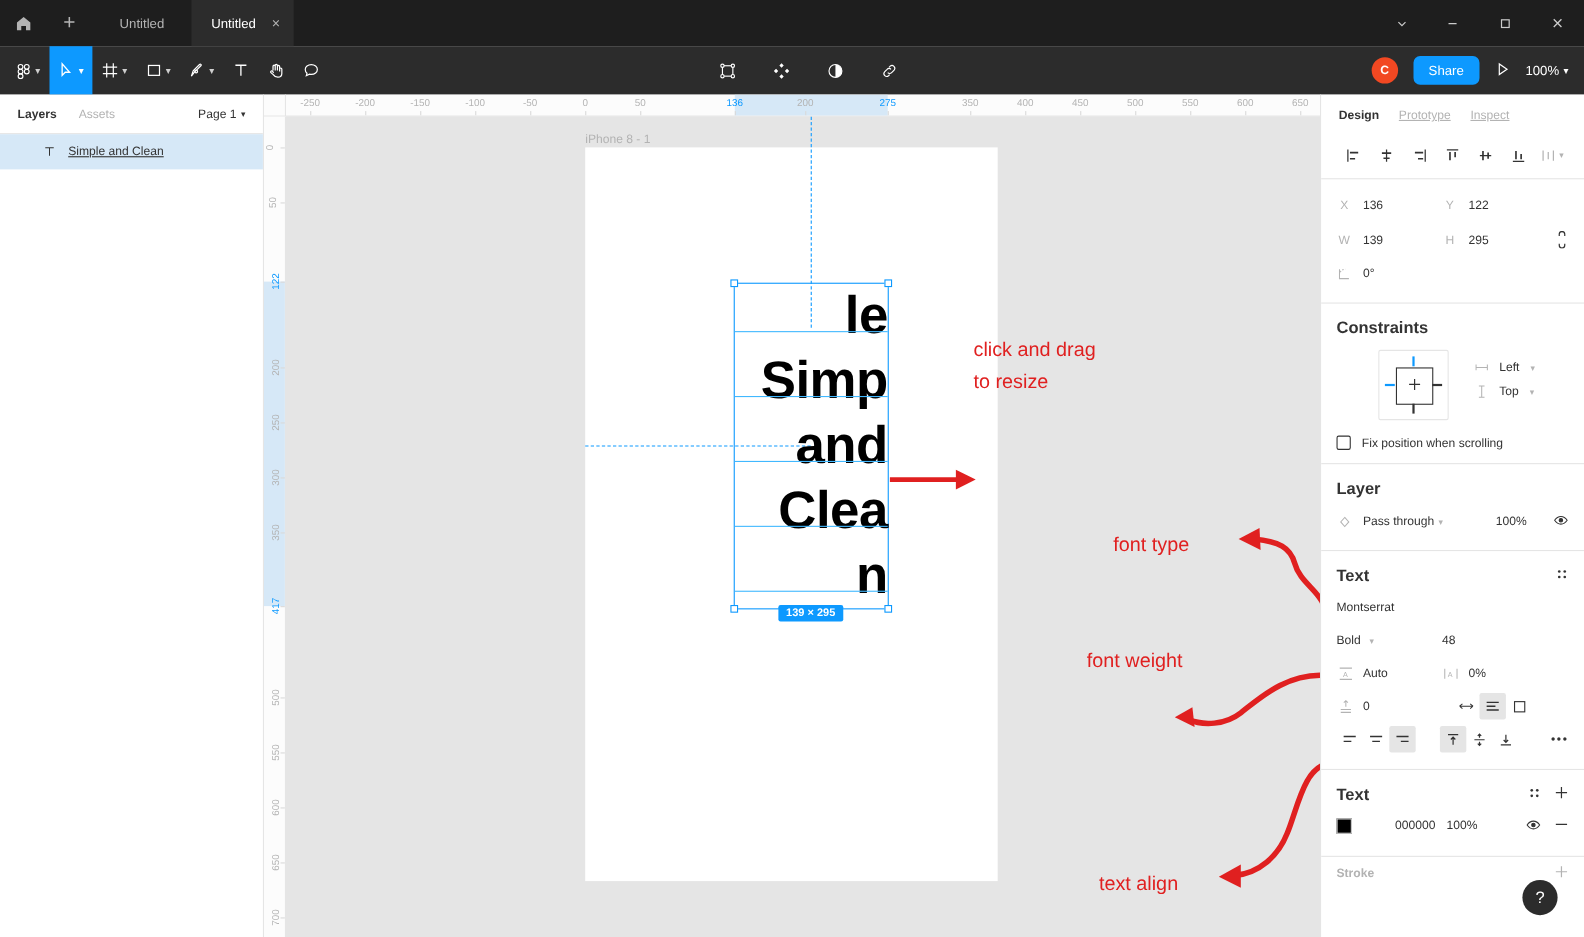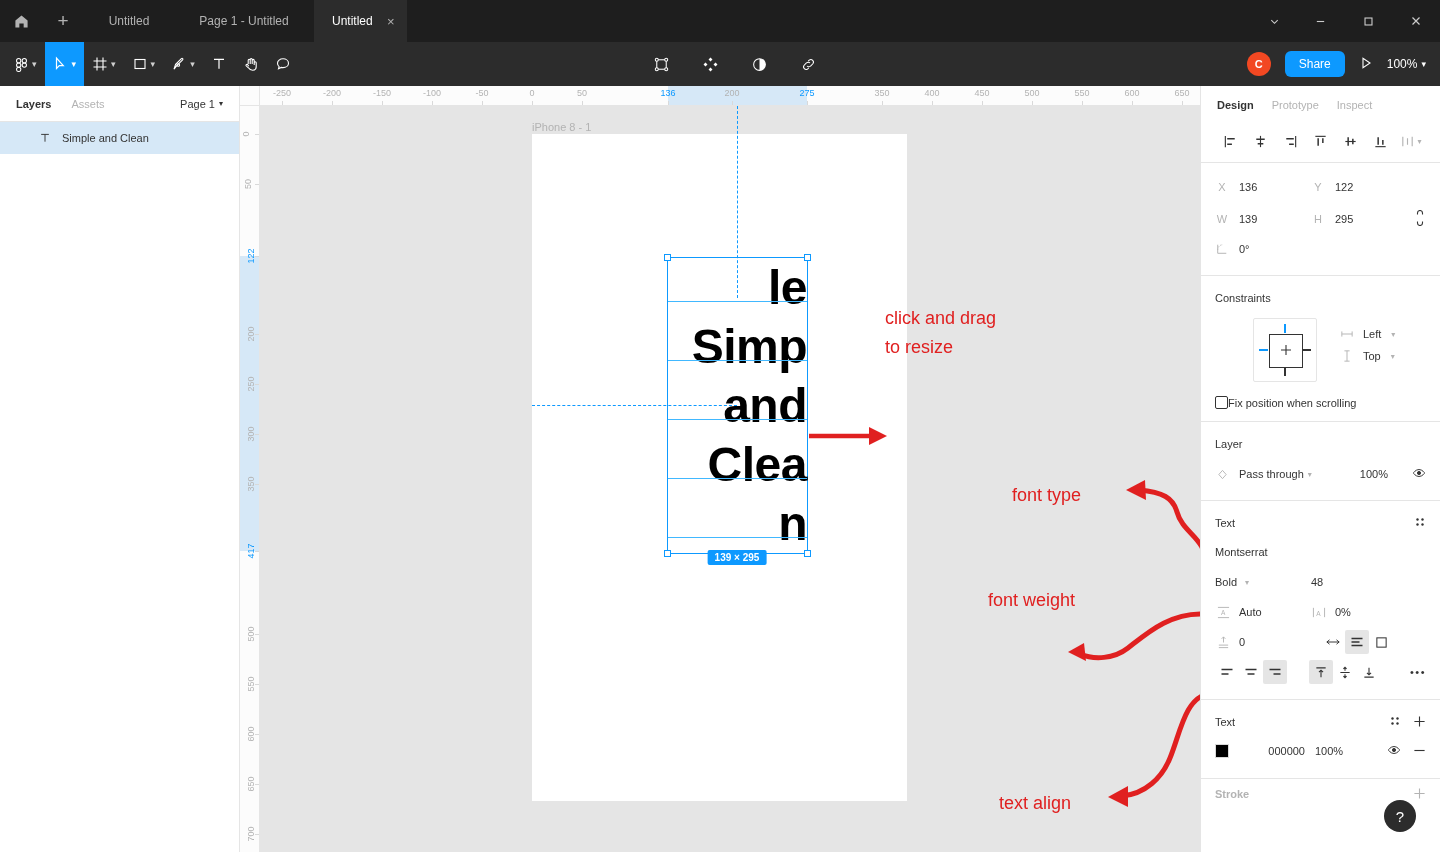--- a/index.html
+++ b/index.html
@@ -88,21 +88,21 @@
     border-bottom: 1px solid #e5e5e5; gap: 20px;
   }
   .lp-tab { font-size: 11px; font-weight: bold; color: #333; }
   .lp-tab.inactive { color: #b3b3b3; font-weight: normal; }
   .lp-page {
     margin-left: auto; font-size: 11px; color: #333;
     display: flex; align-items: center; gap: 4px;
   }
   .layer-row {
     height: 32px; display: flex; align-items: center; padding-left: 14px;
-    gap: 10px; font-size: 11px; color: #333;
+    gap: 10px; font-size: 11px; color: #333; text-decoration: underline;
   }
   .layer-row.child { padding-left: 38px; }
   .layer-row.selected { background: #d6e8f7; }
   .layer-row.frame { font-weight: bold; }
   .layer-ico { width: 14px; display: flex; align-items: center; justify-content: center; color: #333; }
 
   
   .ruler-h {
     position: absolute; left: 260px; top: 86px; width: 940px; height: 20px;
     background: #fcfcfc; border-bottom: 1px solid #e5e5e5; overflow: hidden;
@@ -180,35 +180,35 @@
 
   
   .rightpanel {
     position: absolute; left: 1200px; top: 86px; width: 240px; height: 766px;
     background: #ffffff; border-left: 1px solid #e5e5e5; overflow: hidden;
   }
   .rp-tabs {
     height: 38px; display: flex; align-items: center; padding: 0 16px; gap: 18px;
   }
   .rp-tab { font-size: 11px; font-weight: bold; color: #333; }
-  .rp-tab.inactive { color: #b3b3b3; font-weight: normal; }
+  .rp-tab.inactive { color: #b3b3b3; font-weight: normal; text-decoration: underline; }
   .rp-sec { border-bottom: 1px solid #e5e5e5; padding: 8px 14px 12px; }
   .align-row { display: flex; align-items: center; gap: 0px; height: 30px; }
   .align-btn {
     width: 32px; height: 30px; display: flex; align-items: center;
     justify-content: center; color: #333;
   }
   .align-btn.dim { color: #b3b3b3; }
   .prop-row { display: flex; align-items: center; height: 32px; }
   .prop-cell { display: flex; align-items: center; width: 96px; gap: 10px; }
   .prop-lbl { color: #b3b3b3; font-size: 11px; width: 14px; display: flex;
               justify-content: center; }
   .prop-val { font-size: 11px; color: #333; }
   .link-ico { margin-left: auto; color: #333; }
-  .sec-title { font-size: 11px; font-weight: normal; color: #333; }
+  .sec-title { font-size: 15px; font-weight: bold; color: #333; }
   .sec-head { display: flex; align-items: center; height: 28px; }
   .sec-head .acts { margin-left: auto; display: flex; gap: 12px; align-items: center; color: #333; }
   .constr-wrap { display: flex; align-items: flex-start; gap: 24px; padding-top: 6px; margin-left: 38px; }
   .constr-box {
     width: 64px; height: 64px; border: 1px solid #e5e5e5; border-radius: 2px;
     position: relative; background: #fff;
   }
   .cb-inner {
     position: absolute; left: 15px; top: 15px; width: 34px; height: 34px;
     border: 1px solid #333;
@@ -219,21 +219,21 @@
           width: 2px; height: 9px; background: #0d99ff; }
   .cb-b { position: absolute; left: 50%; bottom: 5px; transform: translateX(-50%);
           width: 2px; height: 9px; background: #333; }
   .cb-l { position: absolute; top: 50%; left: 5px; transform: translateY(-50%);
           height: 2px; width: 9px; background: #0d99ff; }
   .cb-r { position: absolute; top: 50%; right: 5px; transform: translateY(-50%);
           height: 2px; width: 9px; background: #333; }
   .constr-opts { display: flex; flex-direction: column; gap: 10px; padding-top: 10px; }
   .constr-opt { display: flex; align-items: center; gap: 10px; font-size: 11px; color: #333; }
   .constr-opt .ci { color: #b3b3b3; width: 12px; display: flex; justify-content: center; }
-  .chk-row { display: flex; align-items: center; margin-top: 14px; }
+  .chk-row { display: flex; align-items: center; gap: 10px; margin-top: 14px; }
   .chk { width: 13px; height: 13px; border: 1px solid #333; border-radius: 2px; background: #fff; }
   .chk-lbl { font-size: 11px; color: #333; }
   .layer-blend { display: flex; align-items: center; height: 28px; gap: 10px; margin-top: 2px; }
   .blend-ico { color: #b3b3b3; width: 14px; display:flex; justify-content:center; }
   .blend-name { font-size: 11px; color: #333; display: flex; align-items: center; gap: 4px; }
   .blend-op { margin-left: auto; font-size: 11px; color: #333; }
   .eye { margin-left: 14px; color: #333; }
   .text-row { display: flex; align-items: center; height: 30px; font-size: 11px; color: #333; }
   .tcell { width: 96px; display: flex; align-items: center; gap: 8px; }
   .ticon { color: #b3b3b3; width: 16px; display: flex; justify-content: center; }
@@ -263,23 +263,20 @@
 
   <div class="tabbar">
     <div class="tab-home">
       <svg width="15" height="15" viewBox="0 0 16 16" fill="#b3b3b3">
           <path d="M8 1.5 1.5 7v7.5h4.2v-4.3h4.6v4.3h4.2V7z"></path>
         </svg>
     </div>
     <div class="tab-plus">+</div>
     <div class="tab">
       <span>Untitled</span>
-    </div>
-    <div class="tab wide">
-      <span>Page 1 - Untitled</span>
     </div>
     <div class="tab active">
       <span>Untitled</span>
       <span class="tclose">×</span>
     </div>
     <div class="win-ctrls">
       <div class="win-btn caret">
         <svg width="11" height="11" viewBox="0 0 12 12" fill="none" stroke="#cccccc" stroke-width="1.2">
             <path d="M2.5 4.5 6 8l3.5-3.5"></path>
           </svg>

